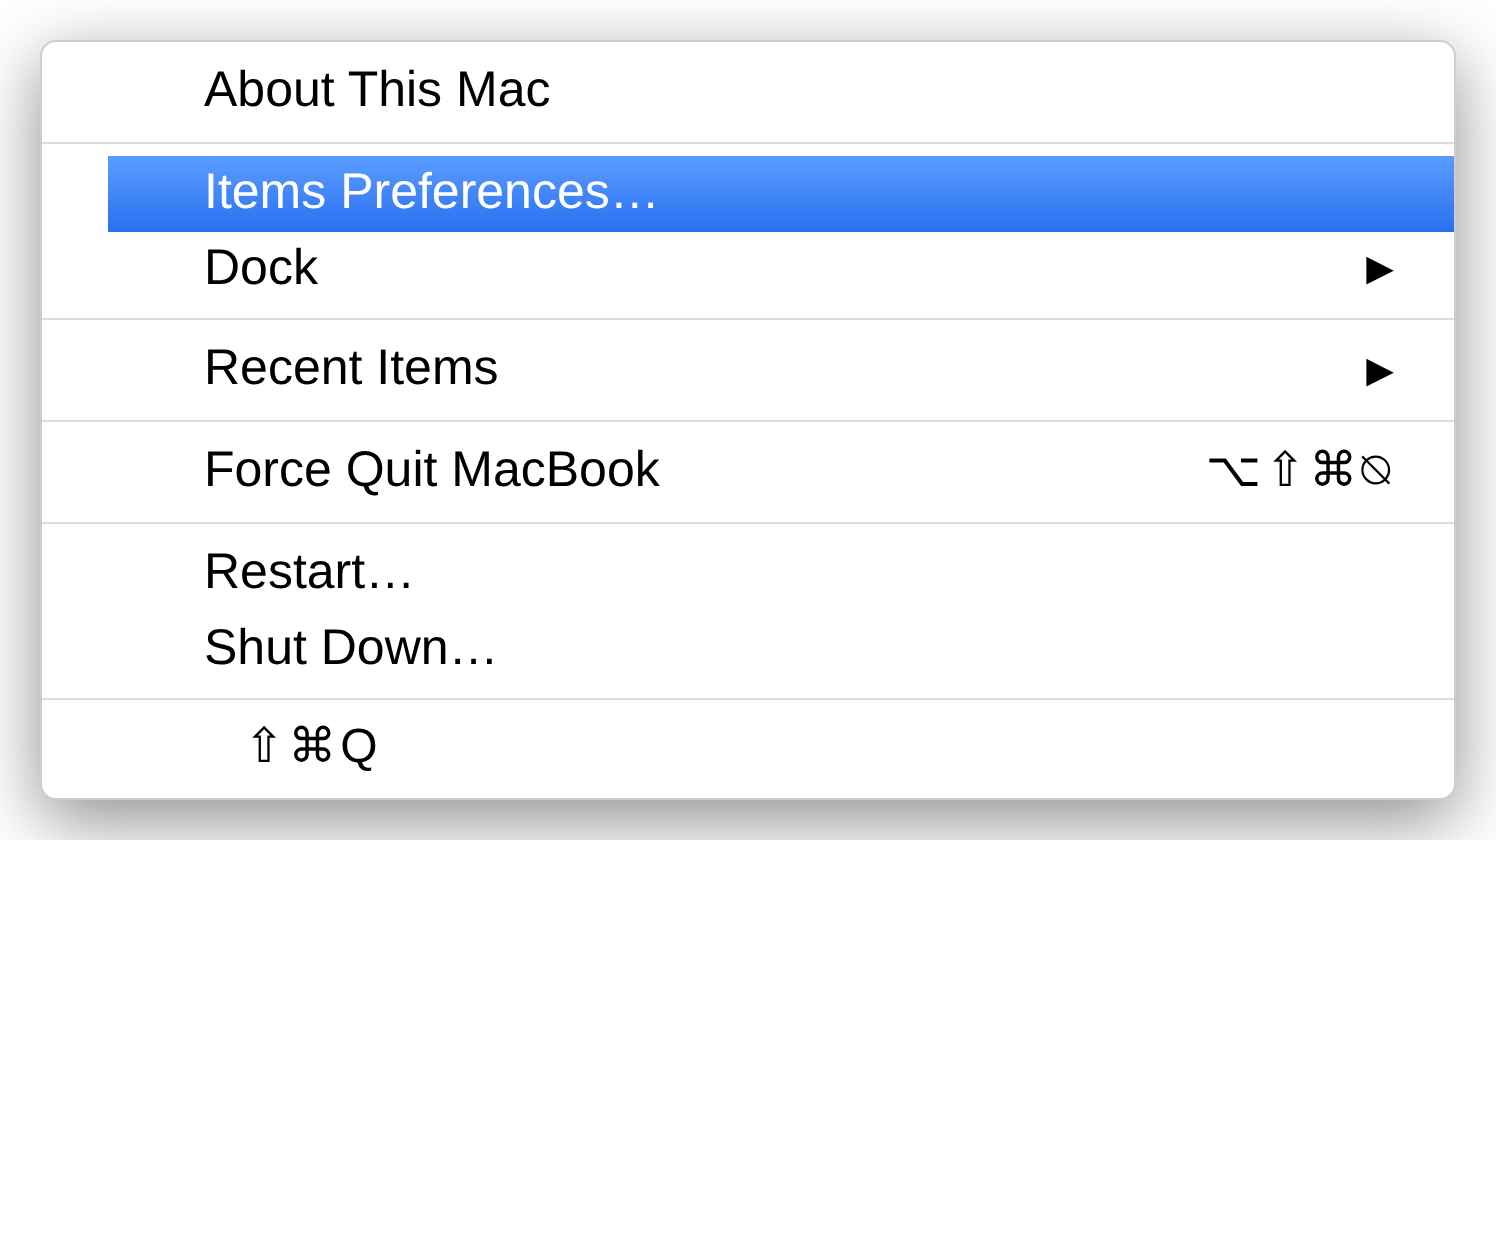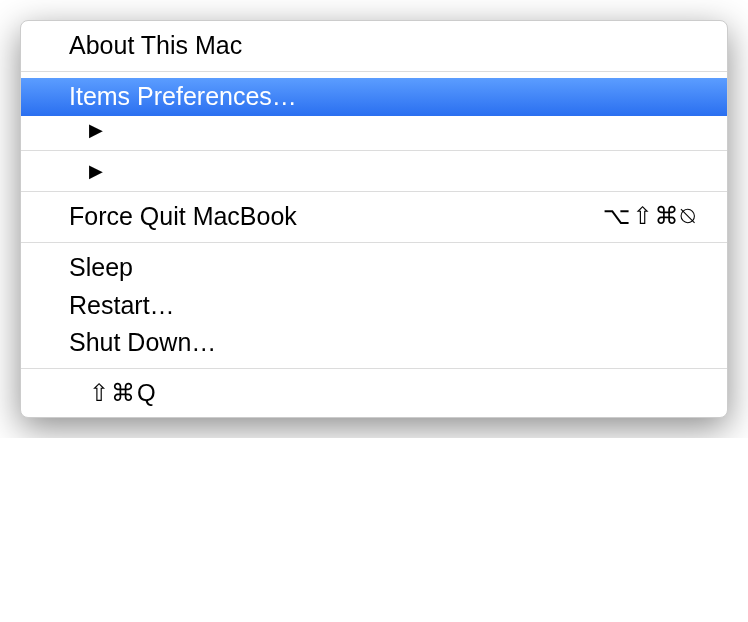--- a/index.html
+++ b/index.html
@@ -17,27 +17,28 @@
       width: 708px;
       background: #ffffff;
       border: 1px solid #cccccc;
       border-radius: 8px;
       box-shadow: 0 10px 35px rgba(0,0,0,0.45);
       padding: 6px 0;
       margin: 0 auto;
     }
     .menu-item {
       display: flex;
-      align-items: flex-start;
+      align-items: center;
       justify-content: space-between;
       padding: 2px 30px 2px 48px;
       color: #000000;
       line-height: 1.35;
       font-size: 25px;
       cursor: default;
+      margin-left: 33px;
     }
     .menu-item.highlighted {
       background: linear-gradient(to bottom, #5b9dff 0%, #2a6ff0 100%);
       color: #ffffff;
     }
     .menu-separator {
       height: 1px;
       background: #dcdcdc;
       margin: 6px 0;
     }
@@ -67,41 +68,40 @@
   <div class="menu-item">
     <span class="menu-label">About This Mac</span>
   </div>
 
   <div class="menu-separator"></div>
 
   <div class="menu-item highlighted">
     <span class="menu-label">Items Preferences…</span>
   </div>
   <div class="menu-item">
+    <span class="menu-label">Dock</span>
     <span class="submenu-arrow">▶</span>
   </div>
 
   <div class="menu-separator"></div>
 
   <div class="menu-item">
+    <span class="menu-label">Recent Items</span>
     <span class="submenu-arrow">▶</span>
   </div>
 
   <div class="menu-separator"></div>
 
   <div class="menu-item">
     <span class="menu-label">Force Quit MacBook</span>
     <span class="shortcut">⌥⇧⌘⍉</span>
   </div>
 
   <div class="menu-separator"></div>
 
-  <div class="menu-item">
-    <span class="menu-label">Sleep</span>
-  </div>
   <div class="menu-item">
     <span class="menu-label">Restart…</span>
   </div>
   <div class="menu-item">
     <span class="menu-label">Shut Down…</span>
   </div>
 
   <div class="menu-separator"></div>
 
   <div class="menu-item">

